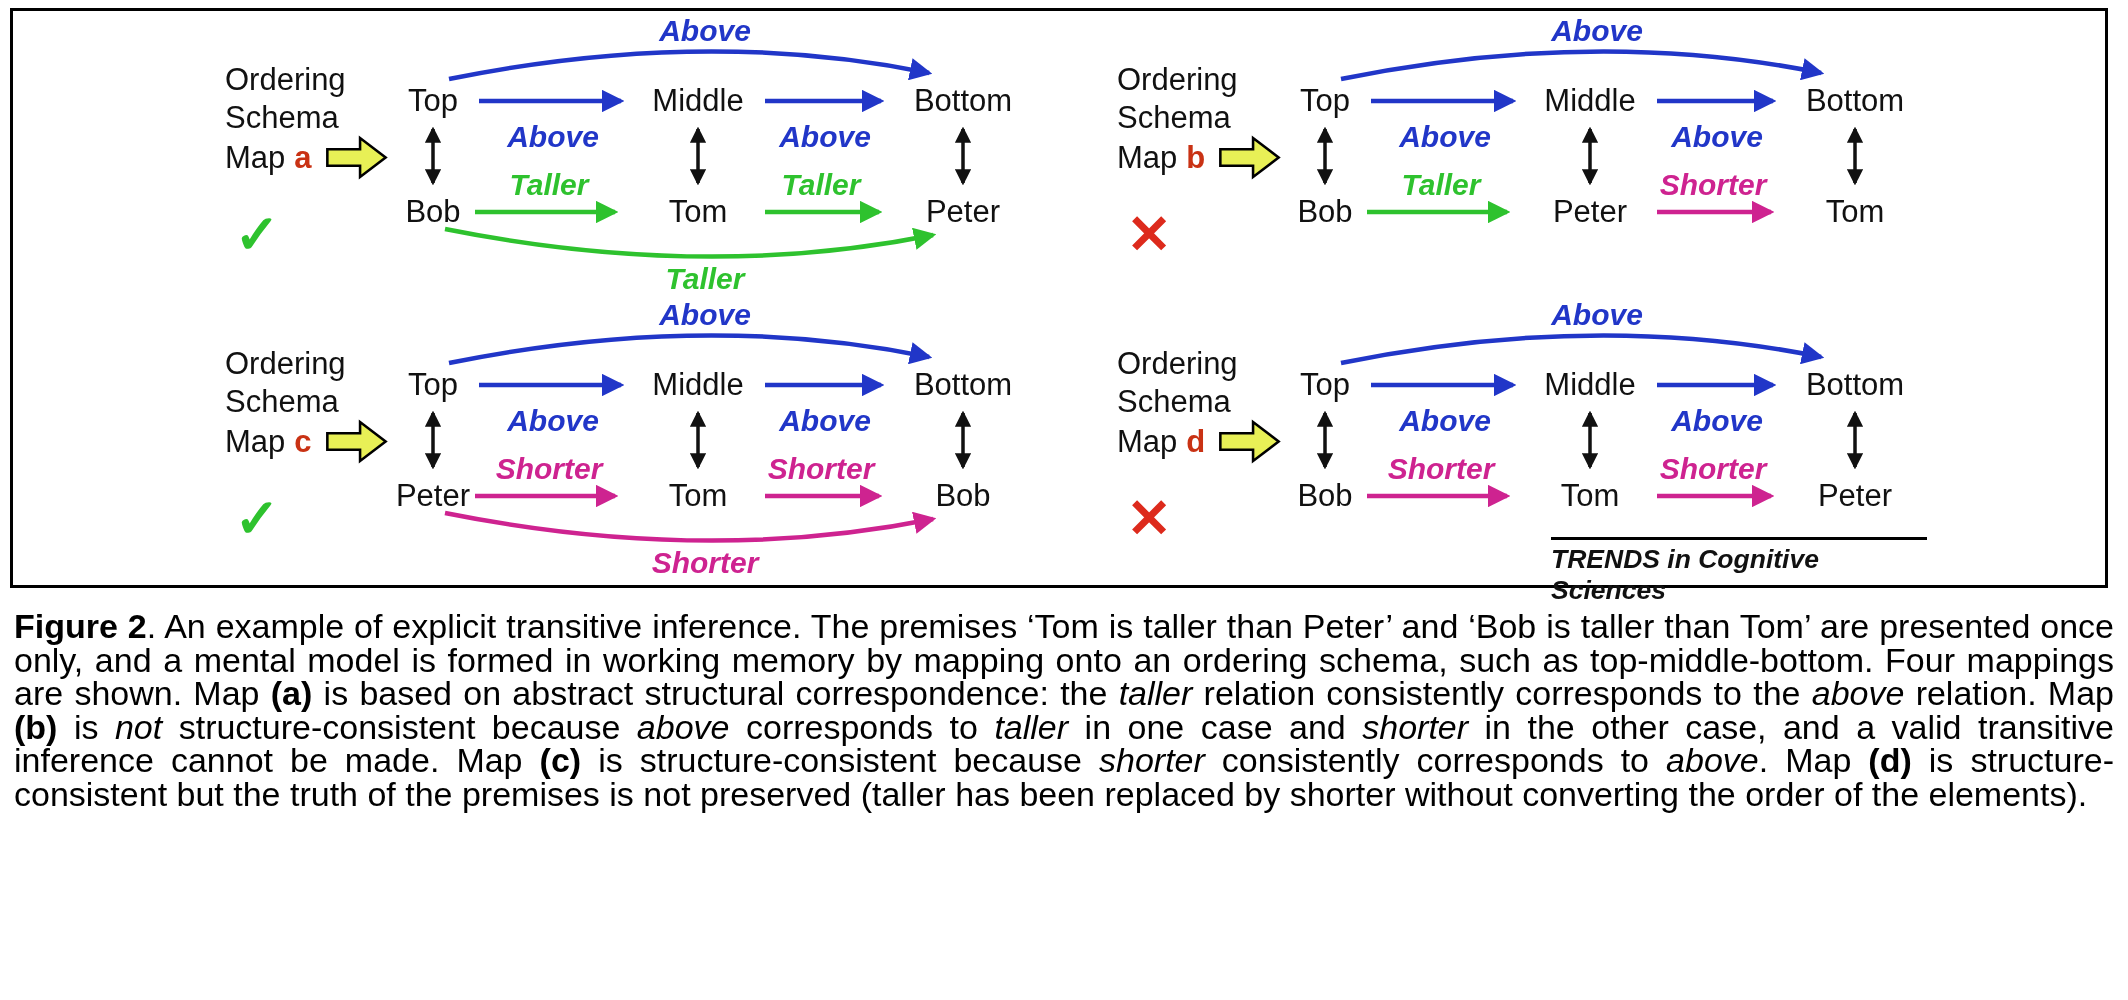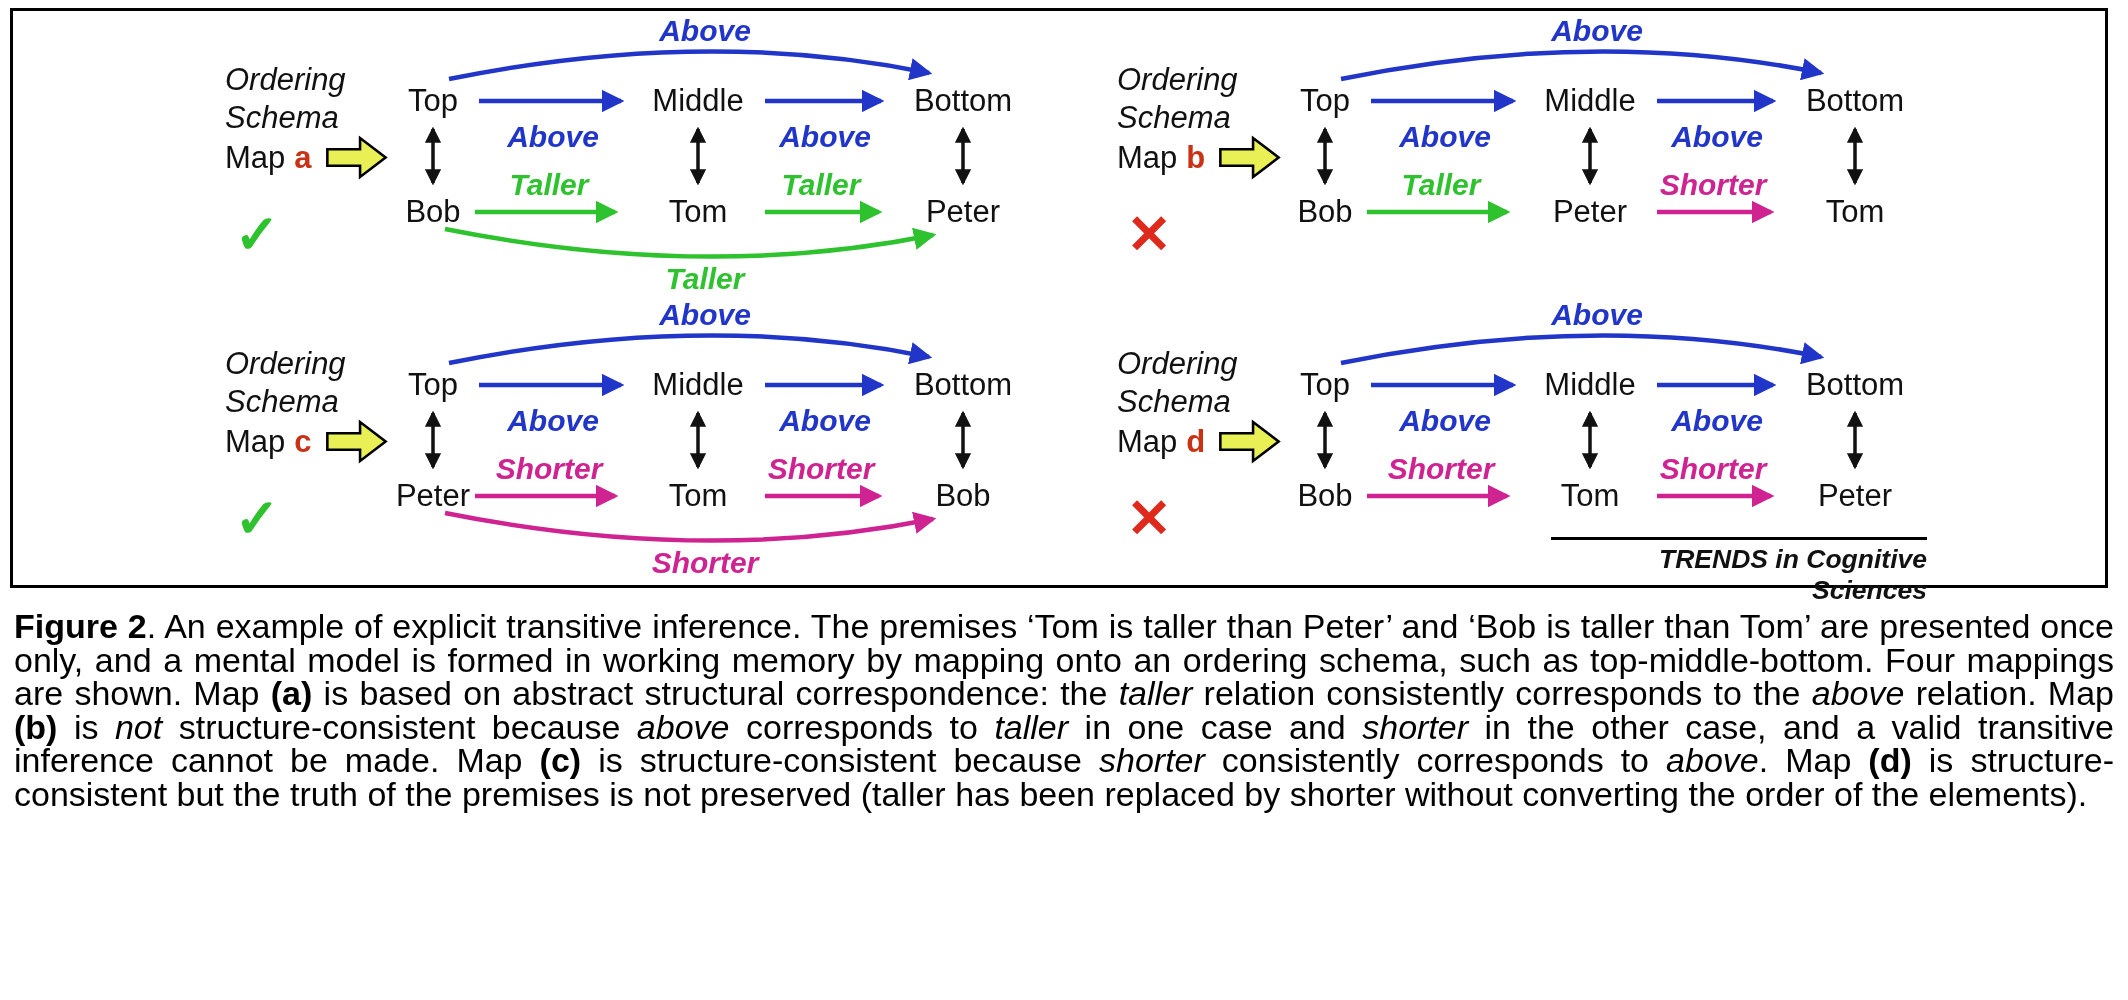--- a/index.html
+++ b/index.html
@@ -28,37 +28,37 @@
     font-size:31px; white-space:nowrap; color:var(--ink,#111);
   }
   .rlabel {
     position:absolute; transform:translate(-50%,-50%);
     font-size:30px; font-style:italic; font-weight:700; white-space:nowrap;
   }
   .c-blue    { color:var(--blue,#2136C8); }
   .c-green   { color:var(--green,#2EC22E); }
   .c-magenta { color:var(--magenta,#CE2390); }
 
-  .ordering { position:absolute; left:72px; top:46px; font-size:31px; line-height:38px;font-style:italic; }
+  .ordering { position:absolute; left:72px; top:46px; font-size:31px; line-height:38px; }
   .map-row  { position:absolute; left:72px; top:120px; display:flex; align-items:center; font-size:31px; }
   .map-letter { color:var(--letter_red,#C93214); font-weight:700; margin-left:9px; }
   .block-arrow { width:62px; height:45px; margin-left:14px; }
   .block-arrow polygon { fill:var(--arrow_yellow,#E8F056); stroke:#000; stroke-width:2.5; }
 
   .verdict {
     position:absolute; left:58px; top:192px; width:92px;
     text-align:center; font-size:54px; font-weight:700; line-height:1;
   }
   .verdict[data-status="valid"]   { color:var(--green,#2EC22E); }
   .verdict[data-status="invalid"] { color:var(--cross_red,#DD2A1C); }
 
   .trends {
     position:absolute; left:1538px; top:526px; width:376px;
     border-top:3px solid #000; padding-top:4px;
-    font-style:italic; font-weight:700; font-size:26.5px; text-align:right;
+    font-style:italic; font-weight:700; font-size:26.5px; text-align:left;
   }
 
   .caption {
     position:absolute; left:14px; top:610px; width:2100px;
     font-size:34px; line-height:33.5px; text-align:justify; color:#000;
   }
 </style>
 </head>
 <body>
 

